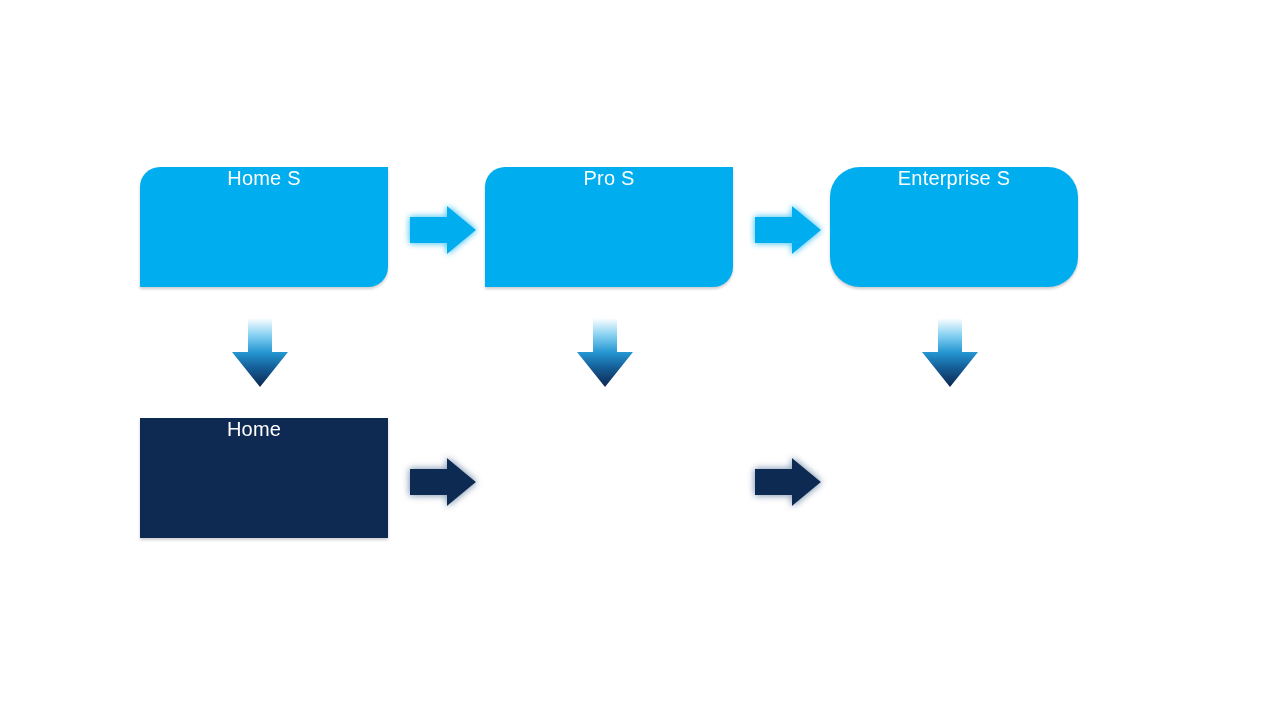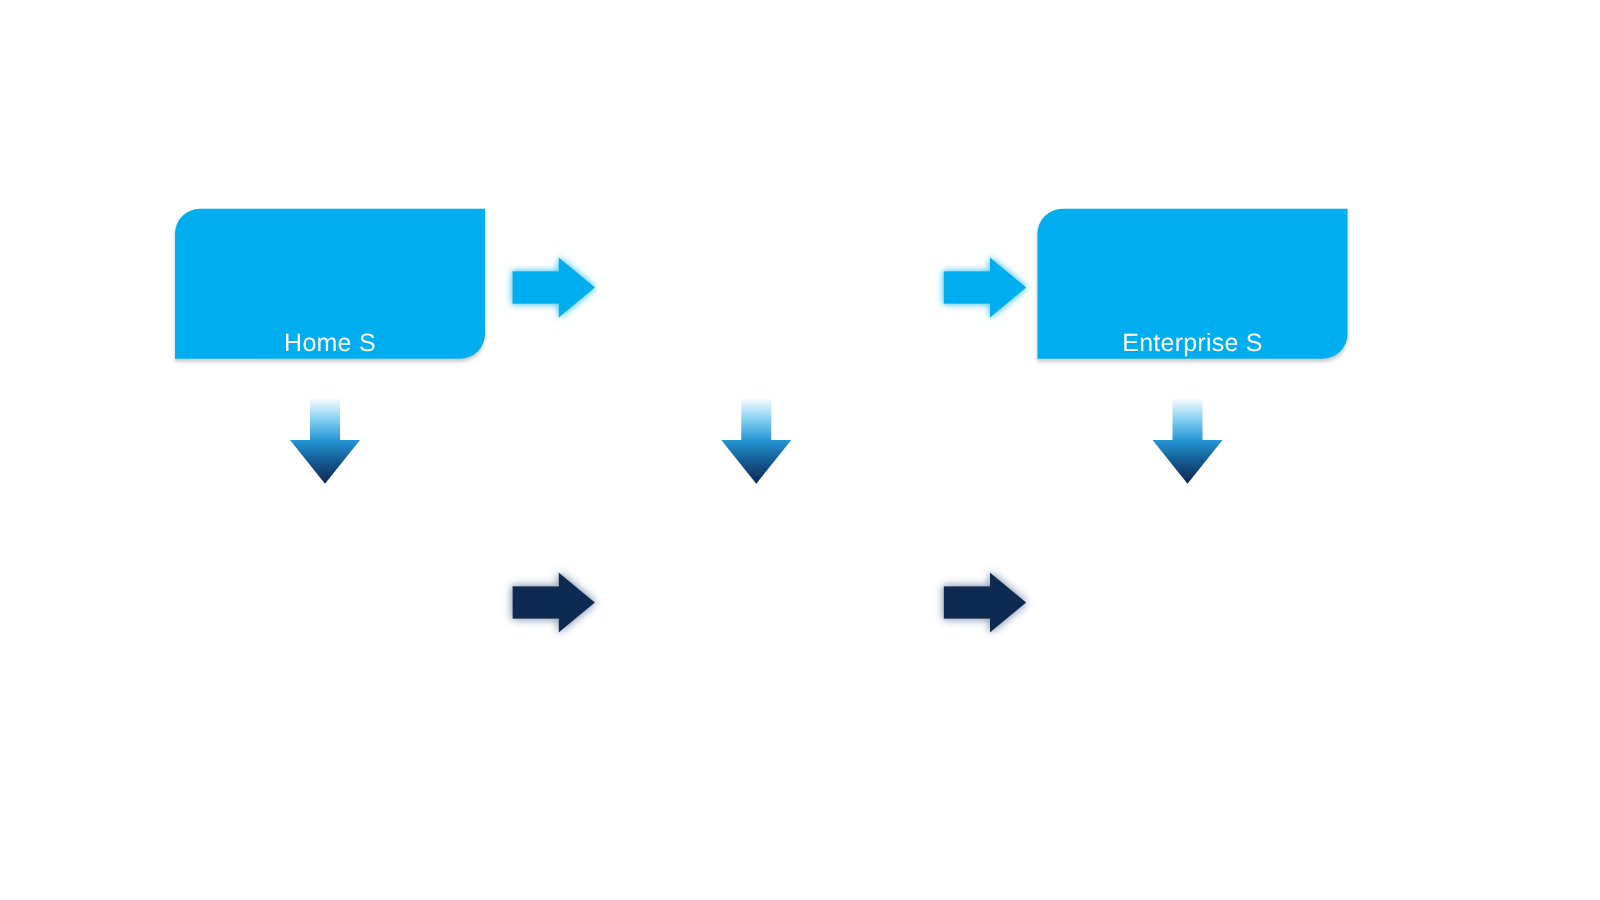--- a/index.html
+++ b/index.html
@@ -14,42 +14,42 @@
     height: 720px;
     background: #ffffff;
     overflow: hidden;
   }
   
   .node {
     position: absolute;
     width: 248px;
     height: 120px;
     display: flex;
-    align-items: flex-end;
+    align-items: flex-start;
     justify-content: center;
     box-shadow: 0 2px 3px rgba(0,0,0,0.20);
   }
   .node .label {
     color: #ffffff;
     font-size: 20px;
     letter-spacing: 0.2px;
     white-space: nowrap;
   }
   .node-top {
     background: #00AEEF;
     border-radius: 20px 0 20px 0; 
   }
   .node-bottom {
     background: #0E2A52;
     border-radius: 0;
   }
   .node-bottom .label { transform: translateX(-10px); }
   .col1 { left: 140px; }
   .col2 { left: 485px; }
-  .col3 { left: 830px; }
+  .col3 { left: 830px; border-radius: 30px; }
   .row-top { top: 167px; }
   .row-bottom { top: 418px; }
   
   svg { overflow: visible; display: block; }
   .h-arrow {
     position: absolute;
     width: 66px;
     height: 48px;
   }
   .ha-1 { left: 410px; top: 206px; }
@@ -100,24 +100,30 @@
             <feMergeNode in="glow"></feMergeNode>
             <feMergeNode in="SourceGraphic"></feMergeNode>
         </feMerge>
       </filter>
     </defs>
   </svg>
 
   <div class="node node-top row-top col1">
     <span class="label">Home S</span>
   </div>
+  <div class="node node-top row-top col2">
+    <span class="label">Pro S</span>
+  </div>
   <div class="node node-top row-top col3">
     <span class="label">Enterprise S</span>
   </div>
 
+  <div class="node node-bottom row-bottom col1">
+    <span class="label">Home</span>
+  </div>
 
   <svg class="h-arrow ha-1" viewBox="0 0 66 48" aria-hidden="true">
     <polygon points="0,11 37,11 37,0 66,24 37,48 37,37 0,37" fill="#00AEEF" filter="url(#glowCyan)"></polygon>
   </svg>
   <svg class="h-arrow ha-2" viewBox="0 0 66 48" aria-hidden="true">
     <polygon points="0,11 37,11 37,0 66,24 37,48 37,37 0,37" fill="#00AEEF" filter="url(#glowCyan)"></polygon>
   </svg>
 
   <svg class="h-arrow ha-3" viewBox="0 0 66 48" aria-hidden="true">
     <polygon points="0,11 37,11 37,0 66,24 37,48 37,37 0,37" fill="#0E2A52" filter="url(#glowNavy)"></polygon>

